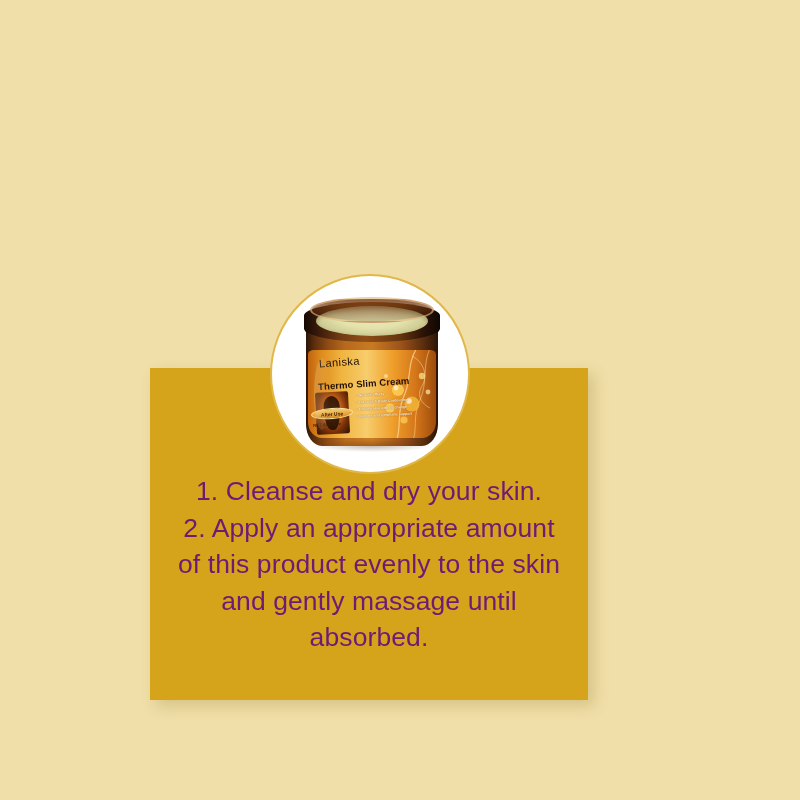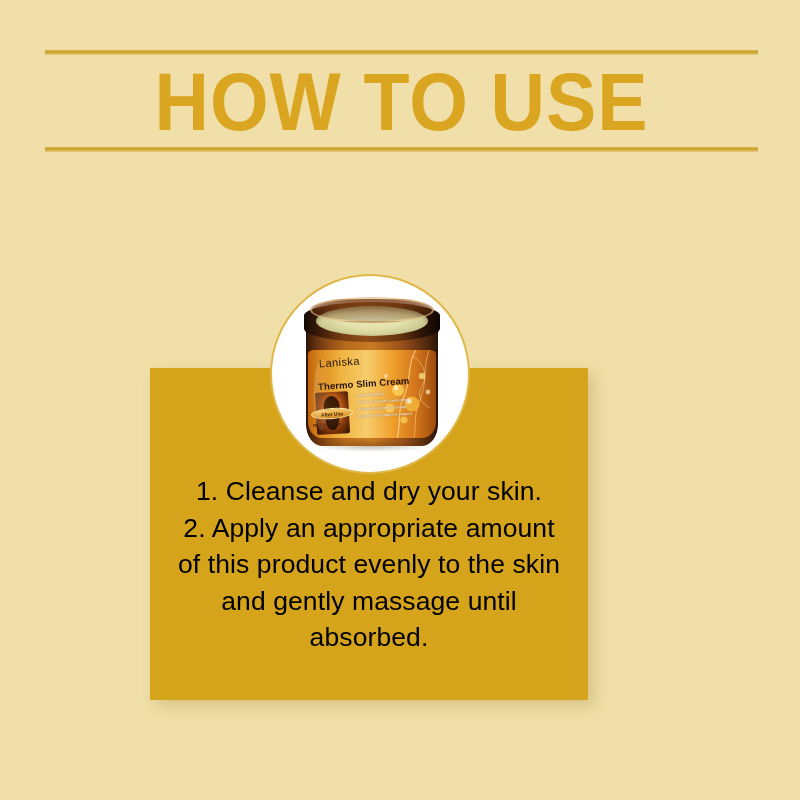--- a/index.html
+++ b/index.html
@@ -73,21 +73,21 @@
     background: #d5a41b;
     box-shadow: 6px 6px 14px rgba(120, 95, 20, 0.22);
   }
 
   .instruction-text {
     position: absolute;
     left: 22px;
     top: 105px;
     width: 394px;
     text-align: center;
-    color: #000000;
+    color: #701a75;
     font-family: "Liberation Sans", sans-serif;
     font-weight: 300;
     font-size: 26.5px;
     line-height: 1.38;
     letter-spacing: 0.1px;
     white-space: pre-line;
   }
 
   
   .product-circle {
@@ -343,25 +343,20 @@
     border-radius: 50%;
     background: linear-gradient(to right, rgba(255,235,190,0.22), rgba(255,235,190,0));
     pointer-events: none;
   }
 </style>
 </head>
 <body>
 
 <div class="poster">
 
-  <div class="header">
-    <div class="rule rule-top"></div>
-    <div class="page-title">HOW TO USE</div>
-    <div class="rule rule-bottom"></div>
-  </div>
 
   <div class="instruction-panel">
     <div class="instruction-text">1. Cleanse and dry your skin.
 2. Apply an appropriate amount of this product evenly to the skin and gently massage until absorbed.</div>
   </div>
 
   <div class="product-circle">
     <div class="jar-wrap">
 
       <div class="jar-body"></div>

